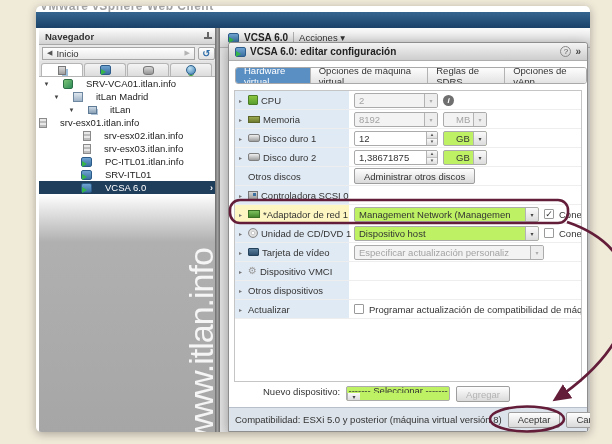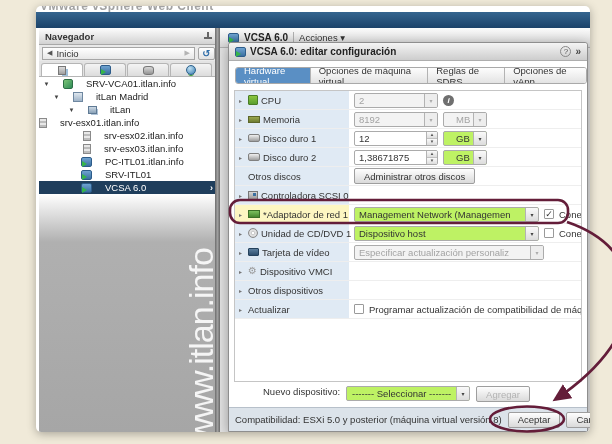--- a/index.html
+++ b/index.html
@@ -82,21 +82,21 @@
             display:flex; align-items:center; gap:3px; padding:0 2px 0 4px; font-size:9.5px; color:#333; white-space:nowrap; }
   .dlabel.hl { background:#fdf6c2; }
   .exp { width:6px; flex:none; font-size:6px; color:#777; } .exp.none { visibility:hidden; }
   .dval { flex:1; display:flex; align-items:center; gap:5px; padding:0 4px; font-size:9.5px; color:#333; white-space:nowrap; }
 
   .select { display:inline-flex; align-items:stretch; height:15px; border:1px solid #ababab; border-radius:2px; background:#bef264; overflow:hidden; flex:none; }
   .select .st { flex:1; padding:0 4px; font-size:9.5px; color:#333; white-space:nowrap; overflow:hidden; display:flex; align-items:center; }
   .select .sa { width:13px; flex:none; background:linear-gradient(#fafafa,#dcdcdc); border-left:1px solid #b3b3b3;
                 display:flex; align-items:center; justify-content:center; font-size:6px; color:#444; }
   .select.dis { background:#f3f3f3; } .select.dis .st { color:#a3a3a3; } .select.dis .sa { color:#ababab; background:#ededed; }
-  .w-cpu{width:84px;} .w-unit{width:44px;padding-left:8px;} .w-net{width:185px;} .w-video{width:190px;} .w-nd{width:124px;}
+  .w-cpu{width:84px;} .w-unit{width:44px;padding-left:8px;} .w-net{width:185px;} .w-video{width:190px;} .w-nd{width:104px;flex-direction:column;}
   .spinner { display:inline-flex; align-items:stretch; width:84px; height:15px; border:1px solid #ababab; border-radius:2px; background:#fff; overflow:hidden; flex:none; }
   .spinner .sv { flex:1; padding:0 4px; display:flex; align-items:center; font-size:9.5px; }
   .sbtns { width:11px; flex:none; display:flex; flex-direction:column; border-left:1px solid #b3b3b3; }
   .sb { flex:1; font-size:4.5px; color:#555; background:linear-gradient(#fafafa,#dddddd); display:flex; align-items:center; justify-content:center; }
   .sb + .sb { border-top:1px solid #c0c0c0; }
   .btn { height:16px; padding:0 9px; border:1px solid #9e9e9e; border-radius:2px; background:linear-gradient(#fefefe,#dadada);
          font-size:9.5px; color:#333; display:inline-flex; align-items:center; justify-content:center; white-space:nowrap; }
   .btn.dis { color:#b3b3b3; }
   .info-i { width:11px; height:11px; border-radius:50%; background:#6f6f6f; color:#fff; font-size:8px; font-weight:bold;
             font-style:italic; display:flex; align-items:center; justify-content:center; flex:none; }

